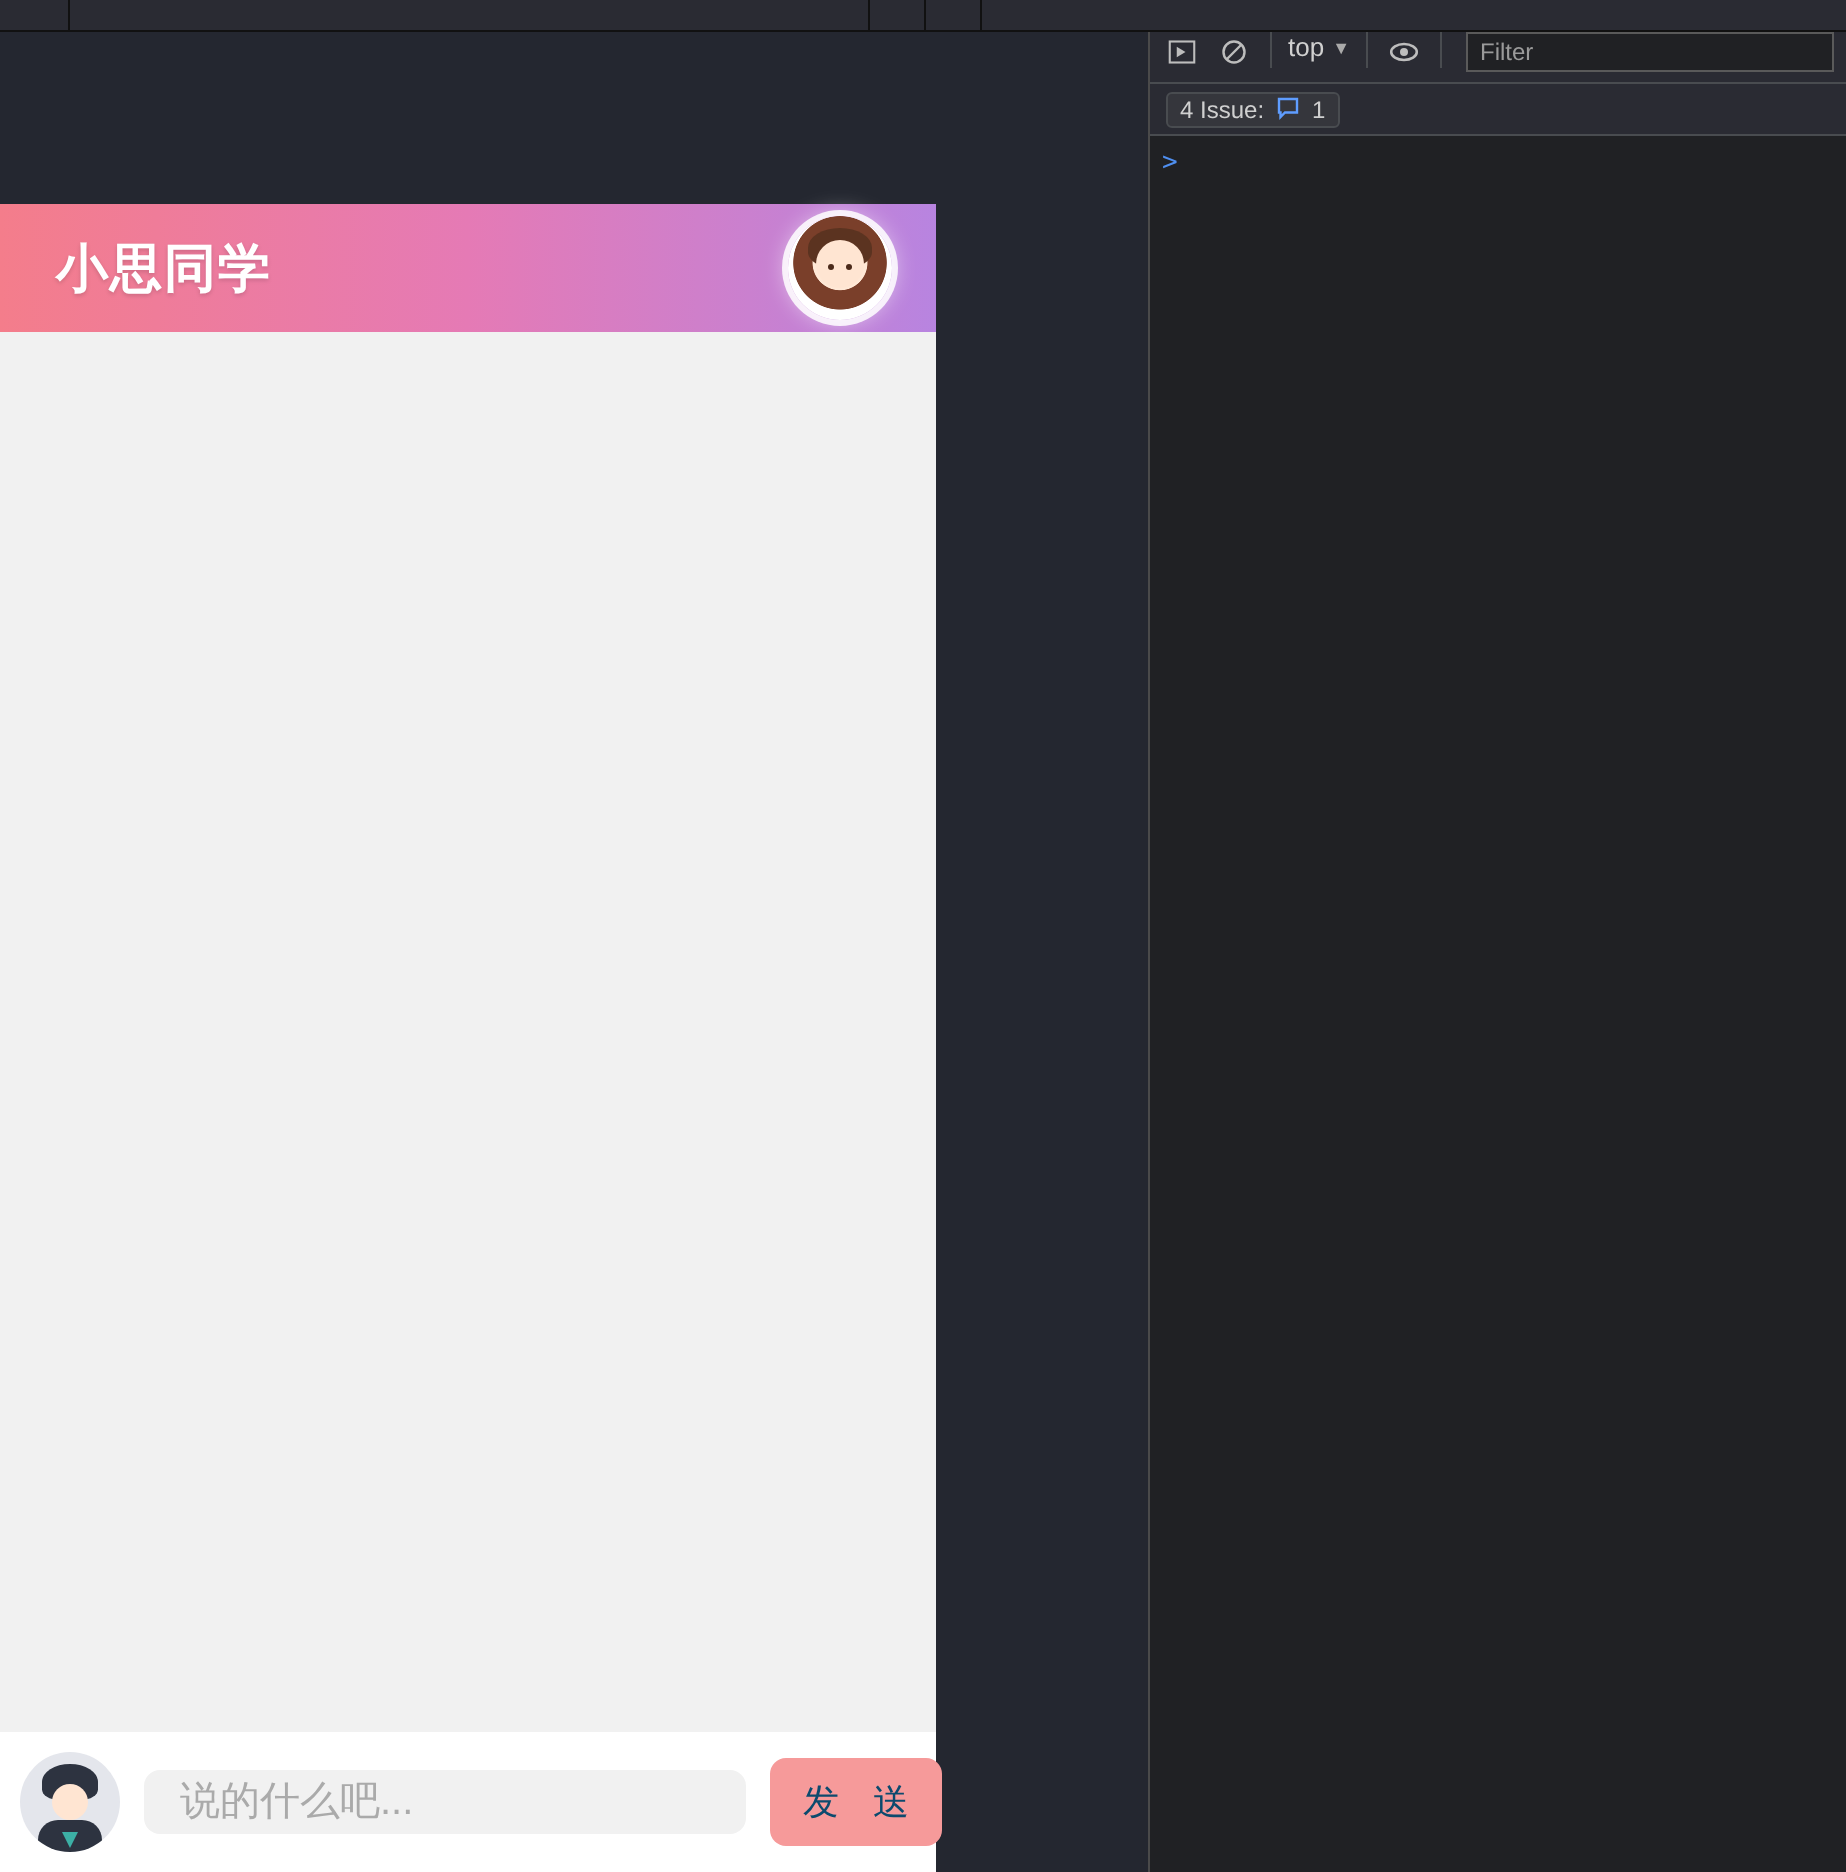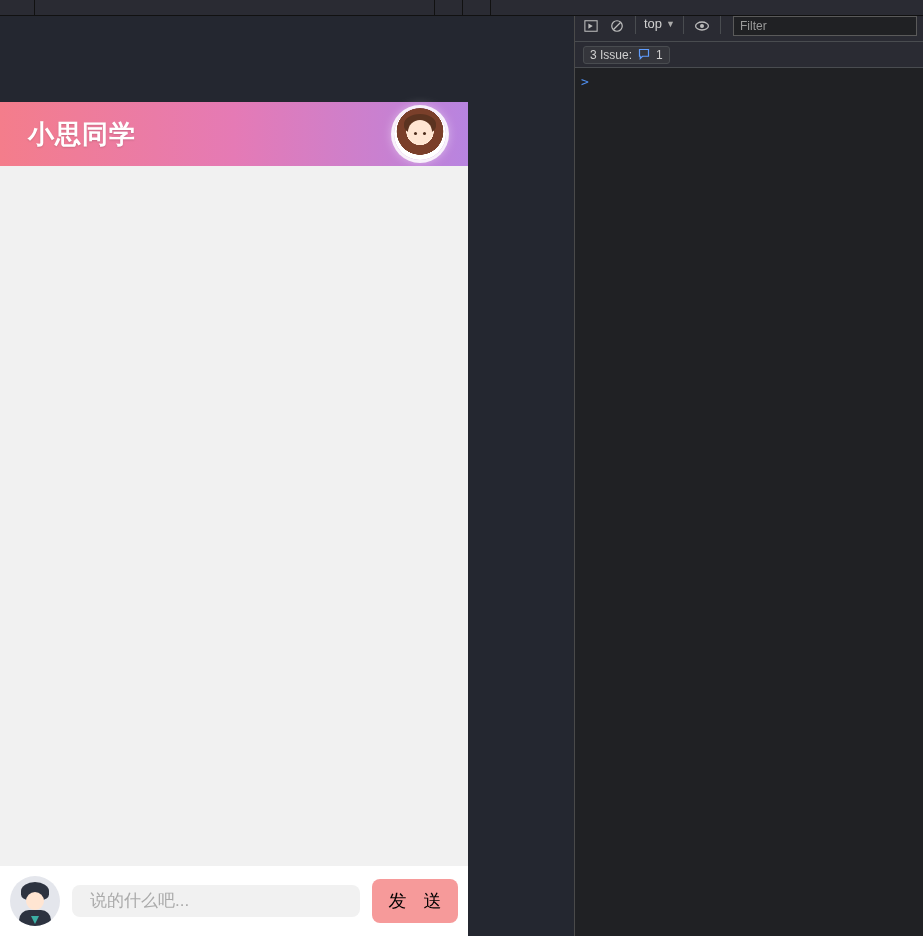--- a/index.html
+++ b/index.html
@@ -168,34 +168,34 @@
       border-top:8px solid #3cb0a5;
     }
 
     .chat-input {
       flex: 1;
       height: 32px;
       border: none;
       background: #f1f1f1;
       border-radius: 8px;
       padding: 0 18px;
-      font-size: 17px;
+      font-size: 20px;
       color: #a16207;
       outline: none;
     }
     .chat-input::placeholder {
       color: #aaa;
     }
 
     .send-btn {
       width: 86px;
       height: 44px;
       border: none;
       background: #f69a9a;
-      color: #000000;
+      color: #0c4a6e;
       font-size: 18px;
       letter-spacing: 6px;
       text-indent: 6px;
       border-radius: 8px;
       cursor: pointer;
       flex-shrink:0;
     }
 
     
     .devtools-pane {
@@ -361,21 +361,21 @@
           <ellipse cx="10" cy="7" rx="8" ry="5" fill="none" stroke="#bdbdbd" stroke-width="1.6"></ellipse>
           <circle cx="10" cy="7" r="2.5" fill="#bdbdbd"></circle>
         </svg>
       </span>
       <span class="dt-divider"></span>
       <input class="dt-filter" type="text" placeholder="Filter" style="">
     </div>
 
     <div class="dt-issuebar">
       <span class="chip">
-        <span>3 Issue:</span>
+        <span>4 Issue:</span>
         <span class="msgicon">
           <svg width="12" height="12" viewBox="0 0 16 16">
             <path d="M2 2h12v9H6l-3 3v-3H2z" fill="none" stroke="#5f9dff" stroke-width="1.6"></path>
           </svg>
         </span>
         <span class="msgcount">1</span>
       </span>
     </div>
 
     <div class="dt-console">

